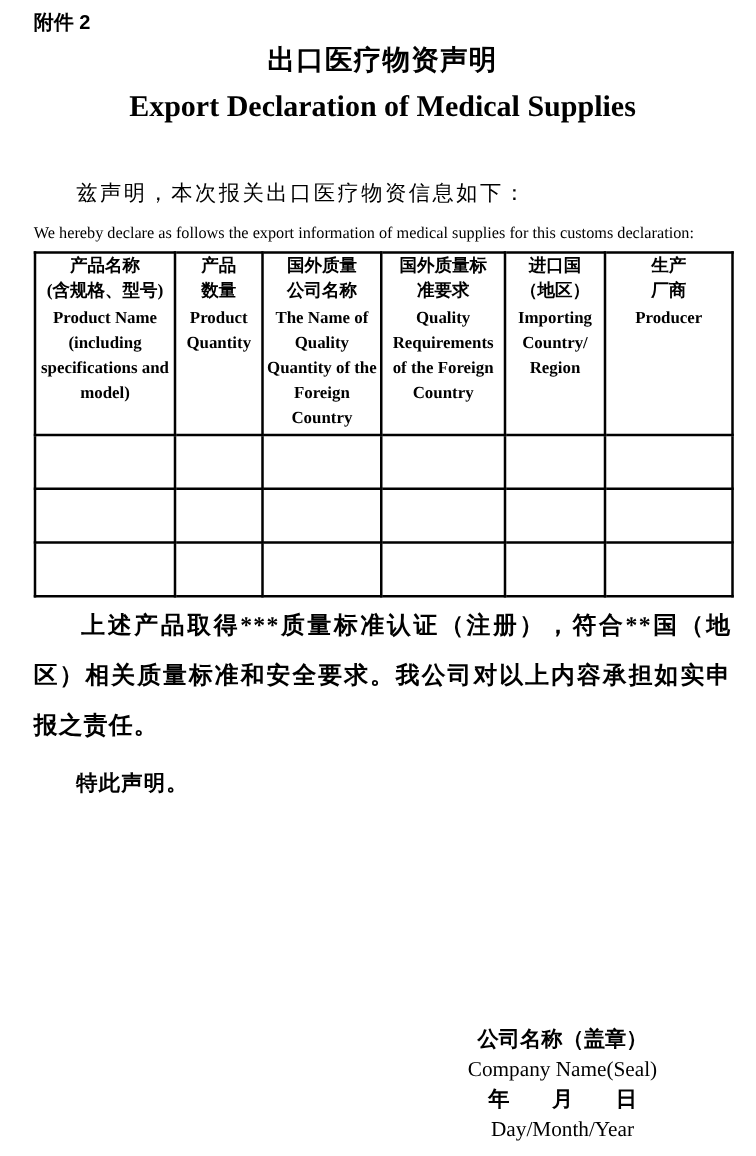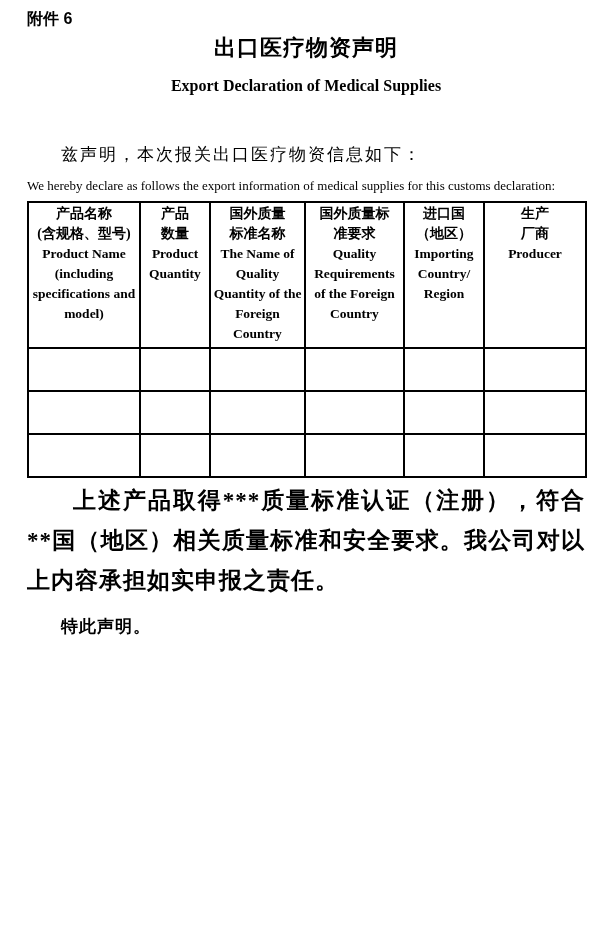--- a/index.html
+++ b/index.html
@@ -32,21 +32,21 @@
     font-weight: bold;
     font-size: 22px;
     line-height: 28px;
     letter-spacing: 1px;
   }
   .title-en {
     margin-top: 11px;
     text-align: center;
     font-family: "Liberation Serif", serif;
     font-weight: bold;
-    font-size: 16px;
+    font-size: 24px;
     line-height: 26px;
   }
   .intro-zh {
     margin-top: 44px;
     font-weight: normal;
     font-size: 17px;
     line-height: 24px;
     text-indent: 2em;
     letter-spacing: 2px;
   }
@@ -83,21 +83,21 @@
   .th-en {
     display: block;
     font-weight: bold;
     font-size: 13.5px;
     line-height: 20px;
     font-family: "Liberation Serif", serif;
   }
   .statement-zh {
     margin-top: 3px;
     font-weight: bold;
-    font-size: 23px;
+    font-size: 19px;
     line-height: 40px;
     text-indent: 2em;
     text-align: justify;
     letter-spacing: 1px;
   }
   .statement-en {
     margin-top: 0px;
     font-size: 17px;
     line-height: 28px;
     text-indent: 2em;
@@ -126,21 +126,21 @@
   .sig-line-en {
     font-size: 17px;
     line-height: 24px;
   }
 </style>
 </head>
 <body>
 
 <div class="page">
 
-  <div class="attachment-label">附件 6</div>
+  <div class="attachment-label">附件 2</div>
 
   <div class="title-zh">出口医疗物资声明</div>
   <div class="title-en">Export Declaration of Medical Supplies</div>
 
   <div class="intro-zh">兹声明，本次报关出口医疗物资信息如下：</div>
   <div class="intro-en">We hereby declare as follows the export information of medical supplies for this customs declaration:</div>
 
   <table class="decl-table">
     <colgroup>
       <col style="width:112px">
@@ -157,21 +157,21 @@
 (含规格、型号)</span>
           <span class="th-en">Product Name (including specifications and model)</span>
         </th>
         <th>
           <span class="th-zh">产品
 数量</span>
           <span class="th-en">Product Quantity</span>
         </th>
         <th>
           <span class="th-zh">国外质量
-标准名称</span>
+公司名称</span>
           <span class="th-en">The Name of Quality Quantity of the Foreign Country</span>
         </th>
         <th>
           <span class="th-zh">国外质量标
 准要求</span>
           <span class="th-en">Quality Requirements of the Foreign Country</span>
         </th>
         <th>
           <span class="th-zh">进口国
 （地区）</span>
@@ -208,14 +208,20 @@
         <td></td>
         <td></td>
         <td></td>
       </tr>
     </tbody>
   </table>
 
   <div class="statement-zh">上述产品取得***质量标准认证（注册），符合**国（地区）相关质量标准和安全要求。我公司对以上内容承担如实申报之责任。</div>
   <div class="closing-zh">特此声明。</div>
 
+  <div class="signature-block">
+    <div class="sig-line-zh">公司名称（盖章）</div>
+    <div class="sig-line-en">Company Name(Seal)</div>
+    <div class="sig-line-zh">年　　月　　日</div>
+    <div class="sig-line-en">Day/Month/Year</div>
+  </div>
 
 </div>
 
 </body></html>

